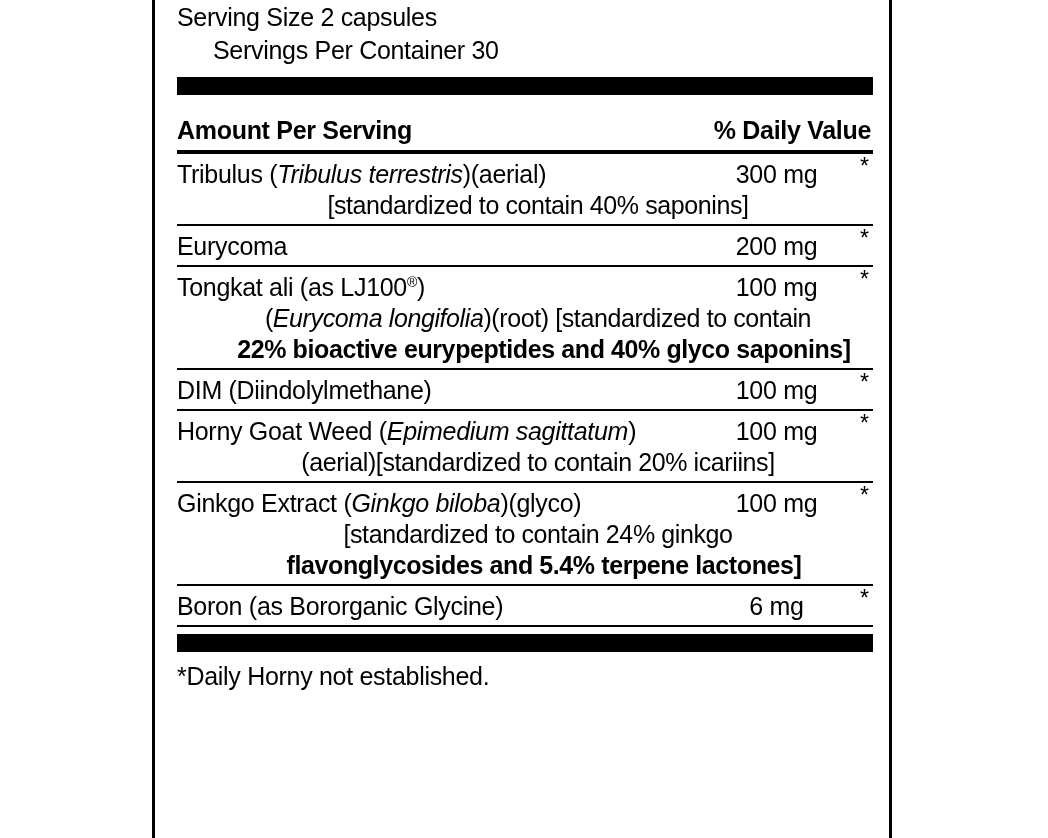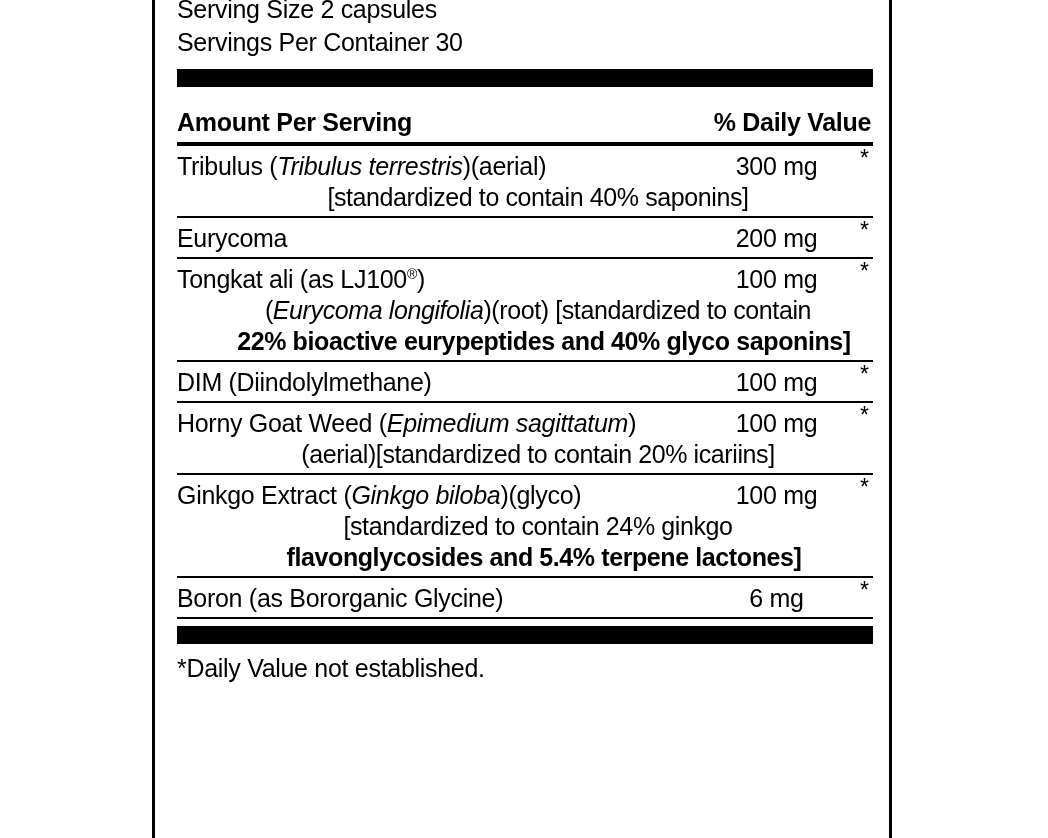--- a/index.html
+++ b/index.html
@@ -23,35 +23,36 @@
     height: 838px;
     border-left: 3px solid #000;
     border-right: 3px solid #000;
     box-sizing: border-box;
     background: #fff;
   }
 
   .inner {
     position: absolute;
     left: 22px;
-    top: 0px;
+    top: 8px;
     width: 696px;
   }
 
   .serving-line {
     font-size: 25px;
     line-height: 31px;
     letter-spacing: -0.3px;
     white-space: nowrap;
   }
   #serving-size-line {
     margin-top: -6px;
   }
   #servings-per-container-line {
     margin-top: 2px;
+    margin-left: 36px;
   }
 
   .thick-bar {
     height: 18px;
     background: #000;
     margin-top: 11px;
   }
   .bottom-bar {
     height: 18px;
     background: #000;
@@ -211,15 +212,15 @@
     <div class="nutrient">
       <div class="nut-main">
         <div class="nut-name"><span>Boron (as Bororganic Glycine)</span></div>
         <div class="nut-amount">6 mg</div>
       </div>
       <div class="nut-dv">*</div>
     </div>
 
     <div class="bottom-bar"></div>
 
-    <div class="footnote">*Daily Value not established.</div>
+    <div class="footnote">*Daily Horny not established.</div>
   </div>
 </div>
 
 </body></html>

